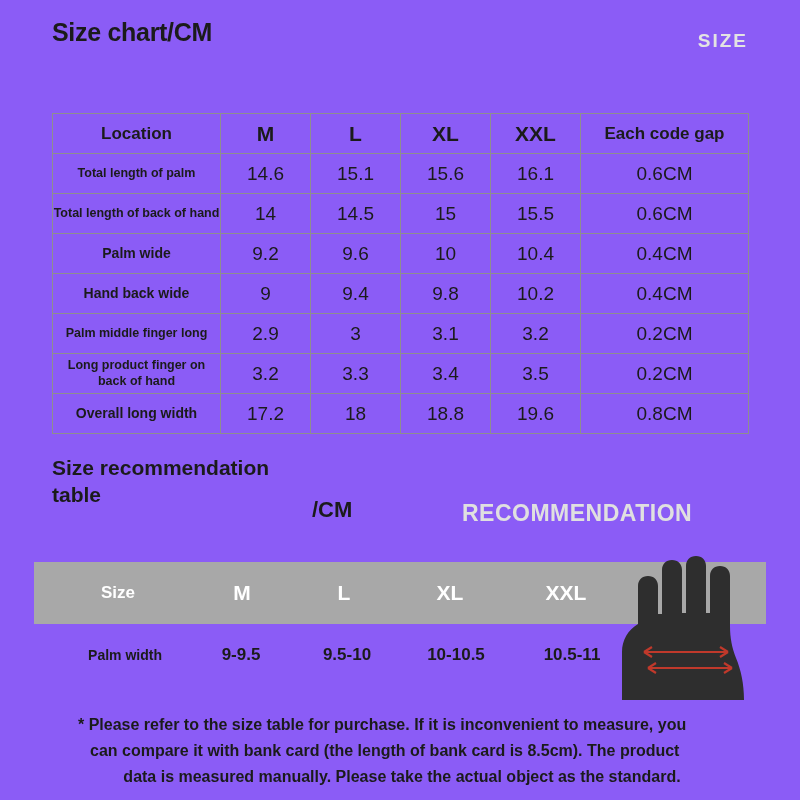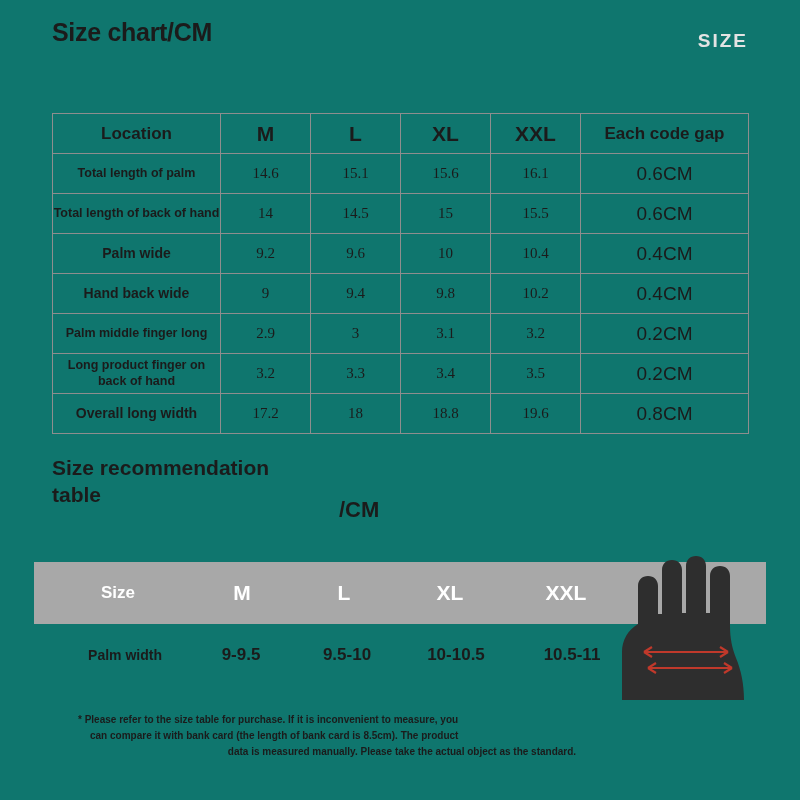--- a/index.html
+++ b/index.html
@@ -10,21 +10,21 @@
     height: 800px;
     background: #ffffff;
     font-family: "Liberation Sans", sans-serif;
     color: #1b1b1b;
     overflow: hidden;
   }
   #page {
     position: relative;
     width: 800px;
     height: 800px;
-    background: #0f766e;
+    background: #8b5cf6;
   }
 
   
   .sec1-head {
     position: absolute;
     left: 52px;
     top: 18px;
     font-size: 25px;
     font-weight: bold;
     letter-spacing: -0.3px;
@@ -68,42 +68,41 @@
   .hdr-size { font-size: 21px; font-weight: bold; }
   .hdr-gap  { font-size: 17px; font-weight: bold; }
 
   .cell-loc {
     font-size: 12.5px;
     font-weight: bold;
     line-height: 1.25;
     padding: 2px 4px;
   }
   .cell-loc.big { font-size: 14px; }
-  .cell-val { font-size: 15px; font-family: Liberation Serif, serif; }
+  .cell-val { font-size: 19px; }
   .cell-gap { font-size: 19px; }
 
   
   .sec2-title {
     position: absolute;
     left: 52px;
     top: 455px;
     width: 250px;
     font-size: 21px;
     font-weight: bold;
     line-height: 1.28;
     color: #1b1b1b;
   }
   .sec2-cm {
     position: absolute;
     left: 312px;
     top: 497px;
     font-size: 22px;
     font-weight: bold;
     color: #1b1b1b;
-    margin-left: 27px;
   }
   .watermark-rec {
     position: absolute;
     left: 462px;
     top: 500px;
     font-size: 23px;
     font-weight: bold;
     letter-spacing: 0.5px;
     color: #e0e0e0;
   }
@@ -162,21 +161,21 @@
     width: 166px;
     height: 144px;
   }
 
   
   .footnote {
     position: absolute;
     left: 60px;
     top: 712px;
     width: 684px;
-    font-size: 10px;
+    font-size: 16px;
     font-weight: bold;
     line-height: 1.62;
     color: #1b1b1b;
     text-align: center;
   }
   .footnote .ln { display: block; }
   .footnote .ln1 { text-align: left; padding-left: 18px; }
   .footnote .ln2 { text-align: left; padding-left: 30px; }
   .footnote .ln3 { text-align: center; }
 </style>
@@ -267,20 +266,21 @@
         <td class="cell-val">18</td>
         <td class="cell-val">18.8</td>
         <td class="cell-val">19.6</td>
         <td class="cell-gap">0.8CM</td>
       </tr>
     </tbody>
   </table>
 
   <div class="sec2-title">Size recommendation table</div>
   <div class="sec2-cm">/CM</div>
+  <div class="watermark-rec">RECOMMENDATION</div>
 
   <div class="rec-band">
     <div class="rb-cell rb-size">Size</div>
     <div class="rb-cell rb-m">M</div>
     <div class="rb-cell rb-l">L</div>
     <div class="rb-cell rb-xl">XL</div>
     <div class="rb-cell rb-xxl">XXL</div>
   </div>
 
   <div class="rec-row2">

